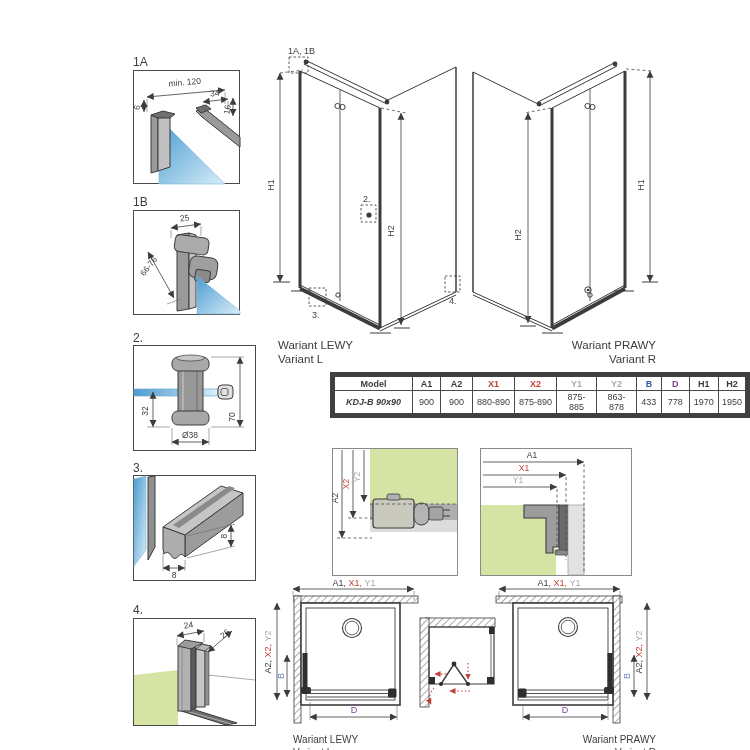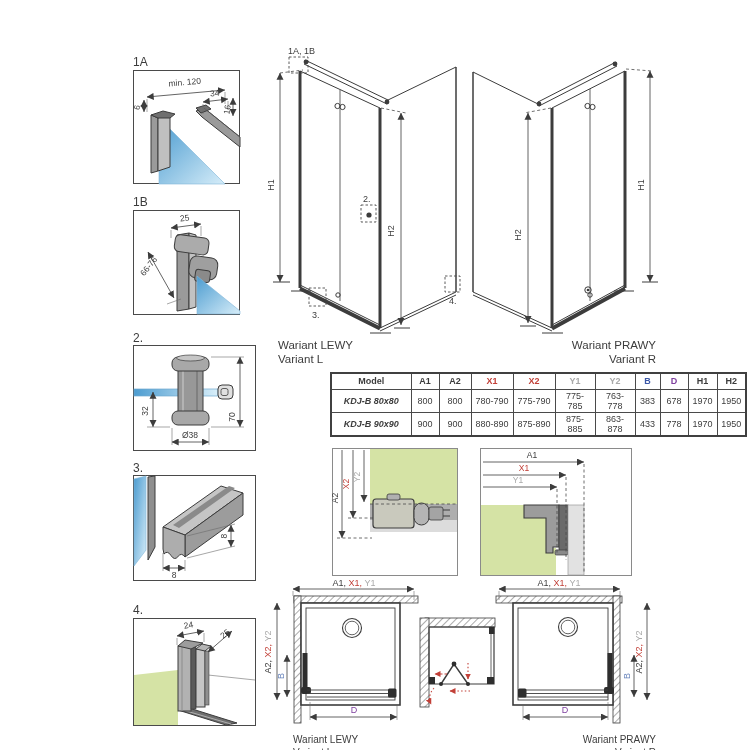--- a/index.html
+++ b/index.html
@@ -14,21 +14,21 @@
 .ln15{stroke:#3c3c3c;stroke-width:1.5;fill:none}
 .thin{stroke:#6b6b6b;stroke-width:0.6;fill:none}
 .dim{stroke:#3c3c3c;stroke-width:0.8;fill:none}
 .dash{stroke:#4a4a4a;stroke-width:0.8;fill:none;stroke-dasharray:3,2.5}
 .dashbox{fill:none;stroke:#4a4a4a;stroke-width:0.9;stroke-dasharray:2.5,2}
 .red{stroke:#c24038;fill:none;stroke-width:1.1}
 .dlabel{position:absolute;font-size:12px;color:#3c3c3c}
 .vtitle{position:absolute;font-size:11.5px;line-height:14px;color:#3c3c3c}
 .ptitle{position:absolute;font-size:10px;line-height:13px;color:#3c3c3c}
 .right{text-align:right}
-.spec-table{position:absolute;left:330px;top:372px;border-collapse:collapse;font-size:9px;color:#3c3c3c;border:2px solid #404040}
+.spec-table{position:absolute;left:330px;top:372px;border-collapse:collapse;font-size:9px;color:#3c3c3c;border:5px solid #404040}
 .spec-table th,.spec-table td{border:1px solid #4a4a4a;text-align:center;padding:1px 3px;height:16px;font-weight:normal}
 .spec-table th{font-weight:bold}
 .spec-table td.model{font-weight:bold;font-style:italic;text-align:center}
 .c-red{color:#c24038}.c-gray{color:#a9a9a9}.c-blue{color:#3a57a7}.c-purple{color:#7e3f9e}
 </style>
 </head>
 <body>
 
 <div class="canvas">
 
@@ -303,33 +303,20 @@
     <th class="c-red">X1</th>
     <th class="c-red">X2</th>
     <th class="c-gray">Y1</th>
     <th class="c-gray">Y2</th>
     <th class="c-blue">B</th>
     <th class="c-purple">D</th>
     <th>H1</th>
     <th>H2</th>
   </tr>
   <tr>
-    <td class="model">KDJ-B 80x80</td>
-    <td>800</td>
-          <td>800</td>
-    <td>780-790</td>
-          <td>775-790</td>
-    <td>775-785</td>
-          <td>763-778</td>
-    <td>383</td>
-          <td>678</td>
-    <td>1970</td>
-          <td>1950</td>
-  </tr>
-  <tr>
     <td class="model">KDJ-B 90x90</td>
     <td>900</td>
           <td>900</td>
     <td>880-890</td>
           <td>875-890</td>
     <td>875-885</td>
           <td>863-878</td>
     <td>433</td>
           <td>778</td>
     <td>1970</td>

